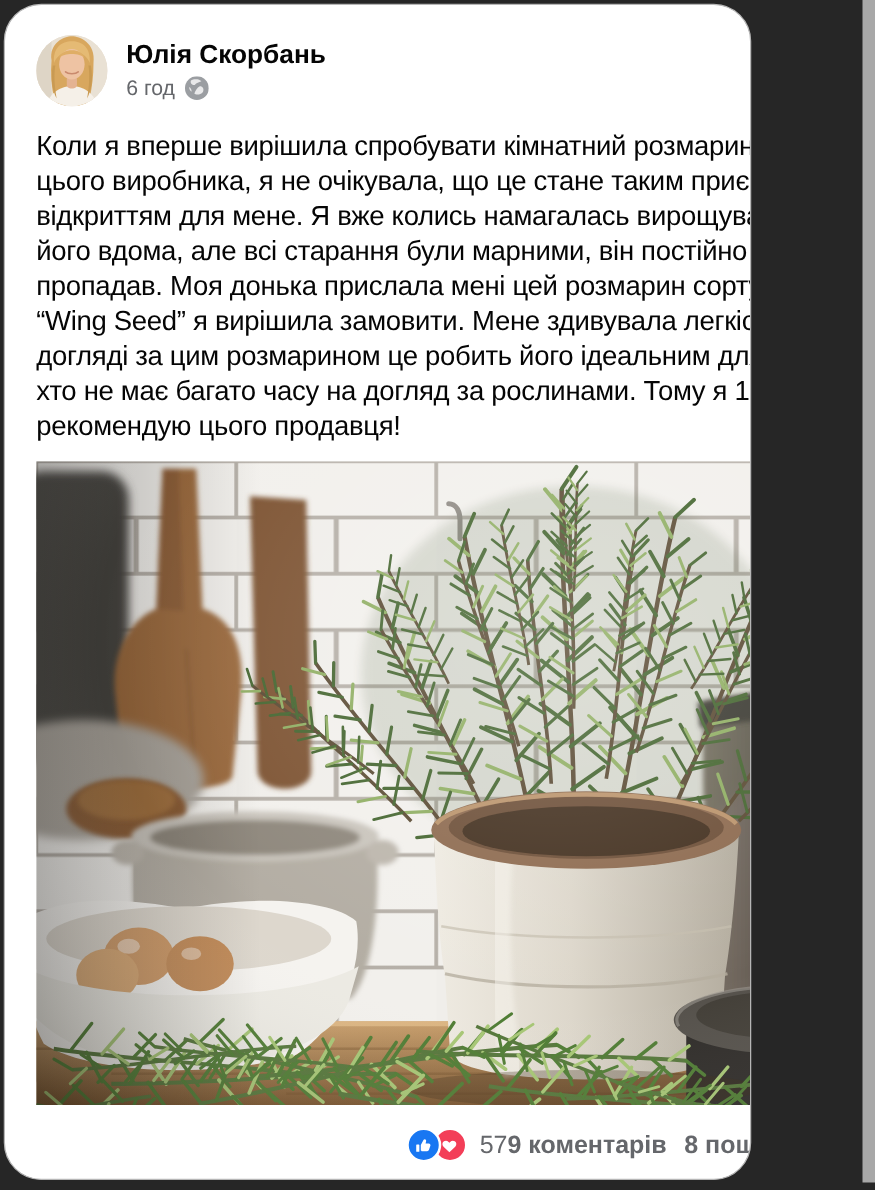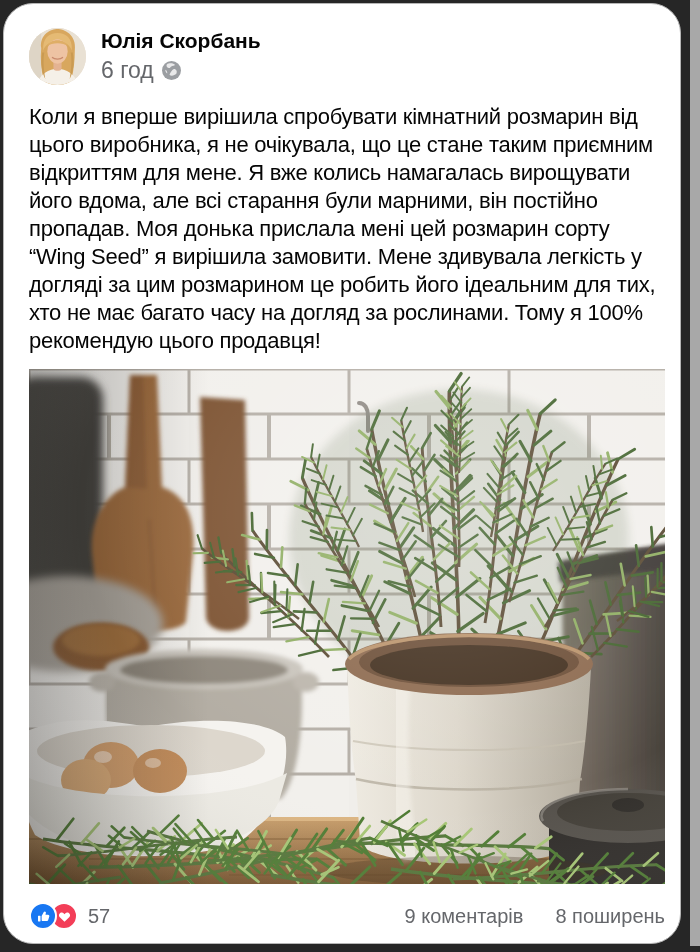--- a/index.html
+++ b/index.html
@@ -3,50 +3,50 @@
 <meta charset="utf-8">
 <style>
   html,body{margin:0;padding:0;}
   body{
     width:700px;height:952px;position:relative;overflow:hidden;
     background:#262626;
     font-family:"Liberation Sans",sans-serif;
   }
   .bg-right-strip{position:absolute;right:0;top:0;width:10px;height:946px;background:#a8a8a8;}
   .card{
-    position:absolute;left:3px;top:3px;width:678px;height:941px;box-sizing:border-box;
+    position:absolute;left:3px;top:3px;width:598px;height:941px;box-sizing:border-box;
     background:#ffffff;border:1.5px solid #b6b6b6;border-radius:30px;overflow:hidden;
   }
   .header{display:flex;align-items:center;gap:15px;margin:24px 25px 0;}
   .avatar{
     width:57px;height:57px;border-radius:50%;overflow:hidden;flex:0 0 auto;
     background:#e9e0d2;cursor:pointer;
   }
   .avatar svg{display:block;width:100%;height:100%;}
   .author{font-size:21px;font-weight:bold;color:#050505;line-height:1.15;cursor:pointer;}
   .meta{display:flex;align-items:center;gap:8px;margin-top:4px;}
-  .time{font-size:23px;color:#65676b;}
+  .time{font-size:17px;color:#65676b;}
   .globe{width:19px;height:19px;display:inline-block;}
   .post-text{
     margin:18px 25px 0;width:636px;
     font-size:22px;line-height:28px;letter-spacing:-0.25px;color:#050505;
   }
   .photo-wrap{margin:14px 25px 0;width:636px;height:515px;cursor:pointer;}
   .photo-wrap svg{display:block;width:636px;height:515px;}
-  .footer{margin:9px 25px 0;width:636px;height:46px;display:flex;align-items:center;justify-content:space-between;}
+  .footer{margin:9px 25px 0;width:636px;height:46px;display:flex;align-items:center;justify-content:flex-end;}
   .reactions{display:flex;align-items:center;cursor:pointer;}
   .rx{
     width:28px;height:28px;border-radius:50%;box-sizing:border-box;border:2px solid #fff;
     display:flex;align-items:center;justify-content:center;
   }
   .rx svg{display:block;}
   .rx.like{background:#1877f2;position:relative;z-index:2;}
   .rx.love{background:#f33e58;margin-left:-7px;position:relative;z-index:1;}
   .count{font-size:20px;color:#65676b;margin-left:10px;}
-  .fmeta{display:flex;gap:32px;font-size:20px;color:#65676b;}
+  .fmeta{display:flex;gap:14px;font-size:20px;color:#65676b;font-weight:bold;}
   .fmeta span{cursor:pointer;}
 </style>
 </head>
 <body>
 
 <div class="bg-right-strip"></div>
 
 <div class="card">
 
   <div class="header">

